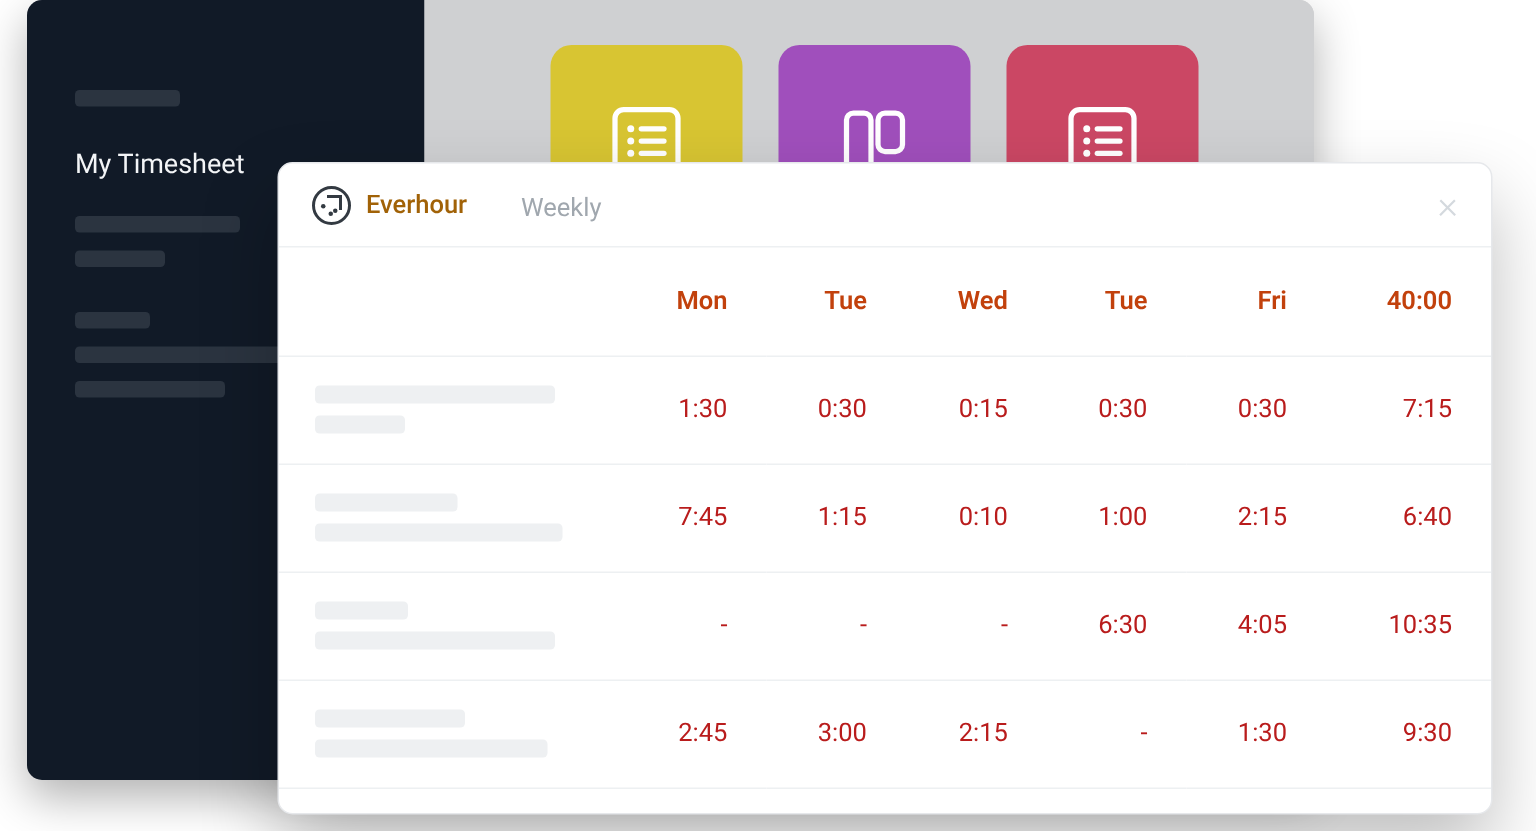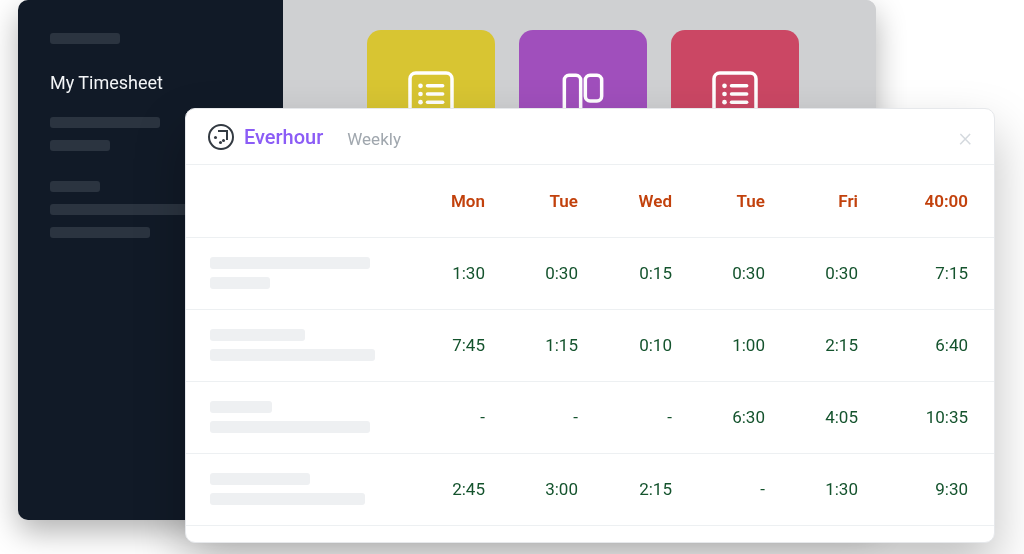--- a/index.html
+++ b/index.html
@@ -14,21 +14,21 @@
     background: #cfd0d2;
     border-radius: 10px;
     box-shadow: 0 12px 30px rgba(0,0,0,0.3);
     overflow: hidden;
   }
   .back-sidebar {
     position: absolute;
     left: 0; top: 0;
     width: 265px; height: 100%;
     background: #111a27;
-    padding: 73px 28px 0 32px;
+    padding: 100px 28px 0 32px;
   }
   .back-title {
     color: #f3f5f7;
     font-size: 18px;
     font-weight: 400;
     margin-bottom: 24px;
   }
   .back-skeleton { background: #2b3440; border-radius: 3px; margin-bottom: 12px; }
   .sk1 { width: 70px; height: 11px; margin-top: -40px; margin-bottom: 28px;}
   .sk2 { width: 110px; height: 11px; margin-top: 20px;}
@@ -76,30 +76,30 @@
     width: 26px; height: 26px; border: 2px solid #333a42; border-radius: 50%;
     display:flex; align-items:center; justify-content:center;
     margin-right: 10px;
     position: relative;
   }
   .brand-icon::before {
     content:""; position:absolute; width:8px; height:8px; border-top:2px solid #333a42; border-right:2px solid #333a42; top:4px; right:4px;
   }
   .brand-icon span.dot { position:absolute; width:3px; height:3px; background:#333a42; border-radius:50%; }
   .brand-icon .d1{ left:4px; top:10px;} .brand-icon .d2{ left:9px; bottom:4px;} .brand-icon .d3{ right:7px; bottom:6px;}
-  .brand-name { font-size: 20px; color:#8b5cf6; font-weight:500; margin-right: 22px;}
+  .brand-name { font-size: 17px; color:#a16207; font-weight:500; margin-right: 34px;}
   .tab { font-size: 17px; color:#a0a7ae; margin-right: 24px; padding: 17px 2px 13px; cursor:pointer; }
   .tab.active { color:#2b333c; border-bottom: 4px solid #2ecc71; }
   .close-x { margin-left:auto; font-size: 26px; color:#d4d9de; cursor:pointer; font-weight:300; line-height:1;}
 
   
   .tbl { width:100%; border-collapse: collapse; }
   .tbl th, .tbl td { border-bottom:1px solid #edf0f2; height: 72px; }
   .tbl th { font-size:17px; font-weight:600; color:#c2410c; text-align:right; padding-right: 26px;}
-  .tbl td { font-size:17px; color:#14532d; text-align:right; padding-right: 26px;}
+  .tbl td { font-size:17px; color:#b91c1c; text-align:right; padding-right: 26px;}
   .tbl .first-col { width: 230px; text-align:left; padding-left: 24px; padding-right:0;}
   .tbl th.first-col { }
   .row-skel { display:inline-block; background:#eef0f2; border-radius:3px; }
   .rs1 { width:160px; height:12px; display:block; margin-bottom:8px;}
   .rs2 { width:60px; height:12px; display:block;}
   .rs3 { width:95px; height:12px; display:block; margin-bottom:8px;}
   .rs4 { width:165px; height:12px; display:block;}
   .rs5 { width:62px; height:12px; display:block; margin-bottom:8px;}
   .rs6 { width:160px; height:12px; display:block;}
   .rs7 { width:100px; height:12px; display:block; margin-bottom:8px;}

